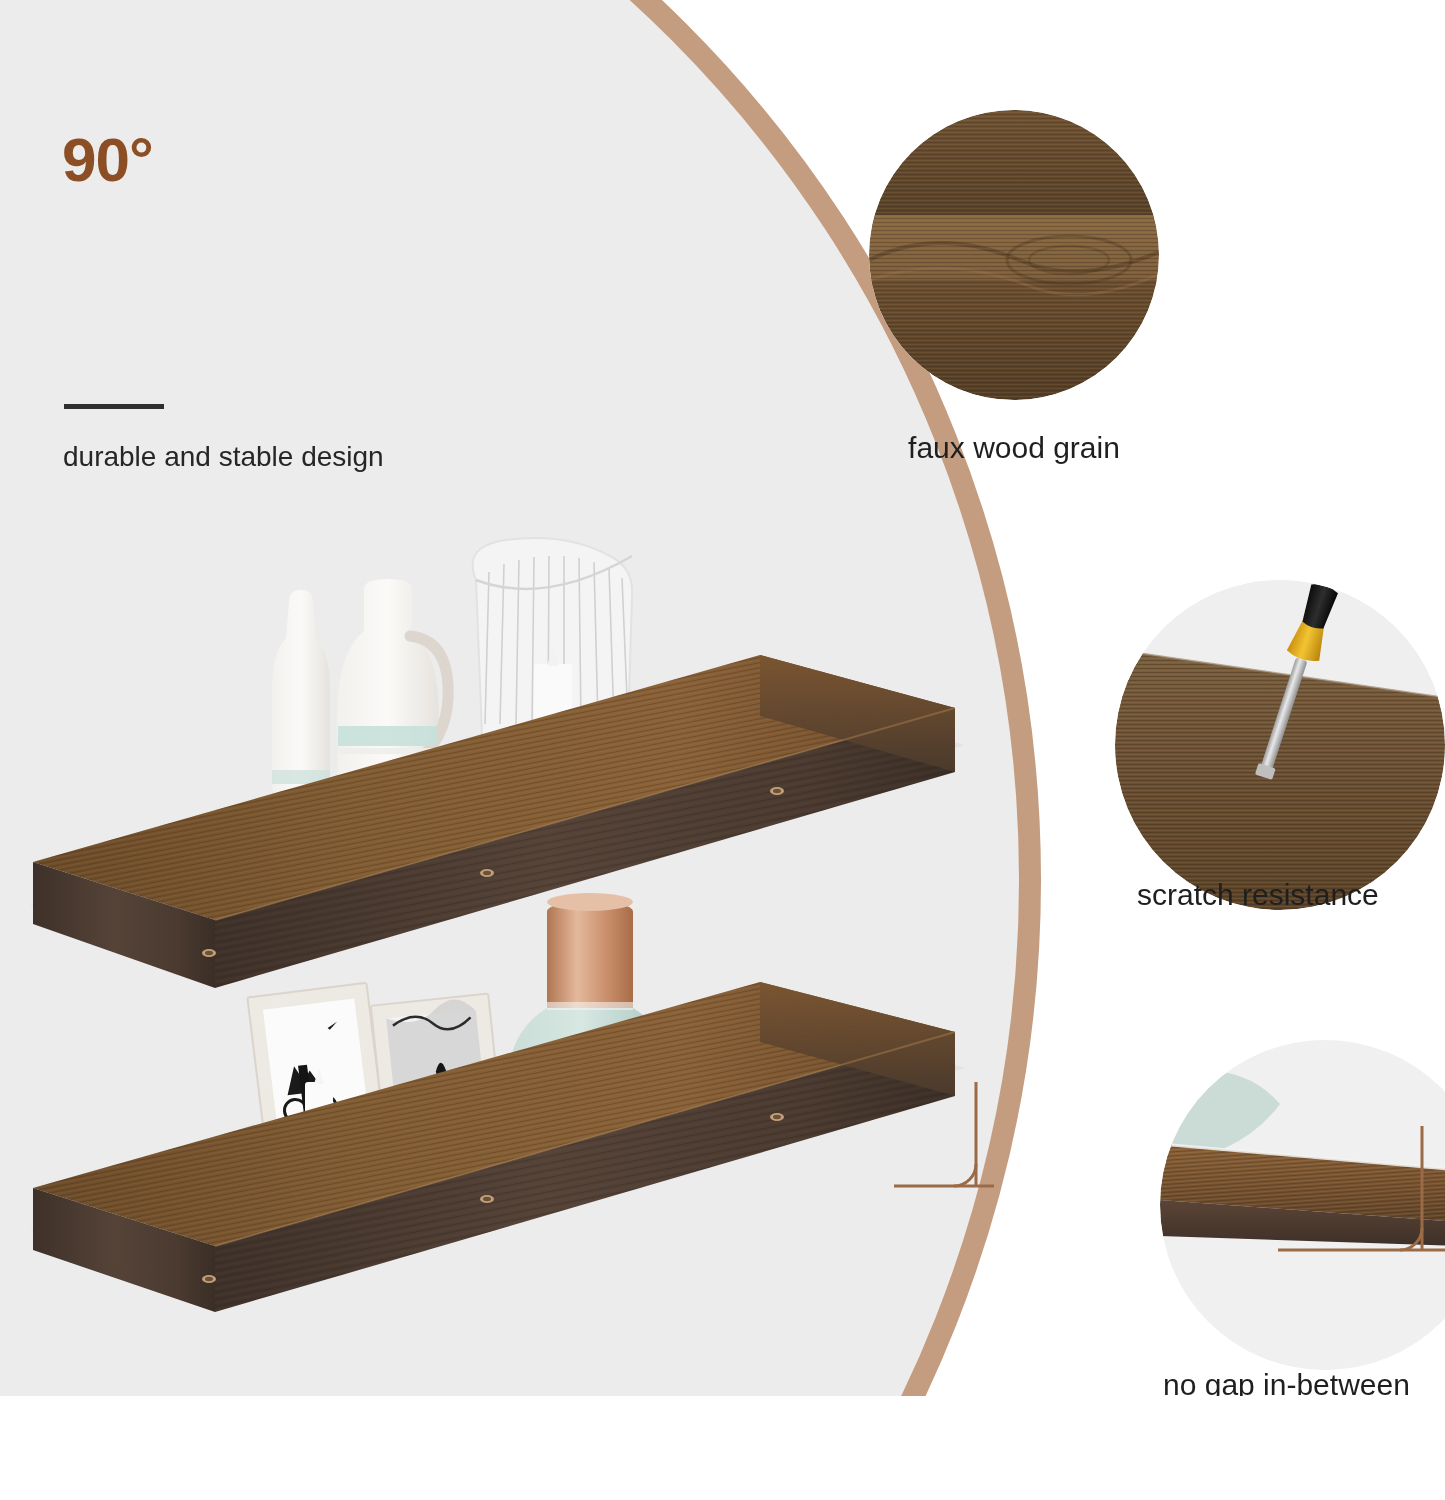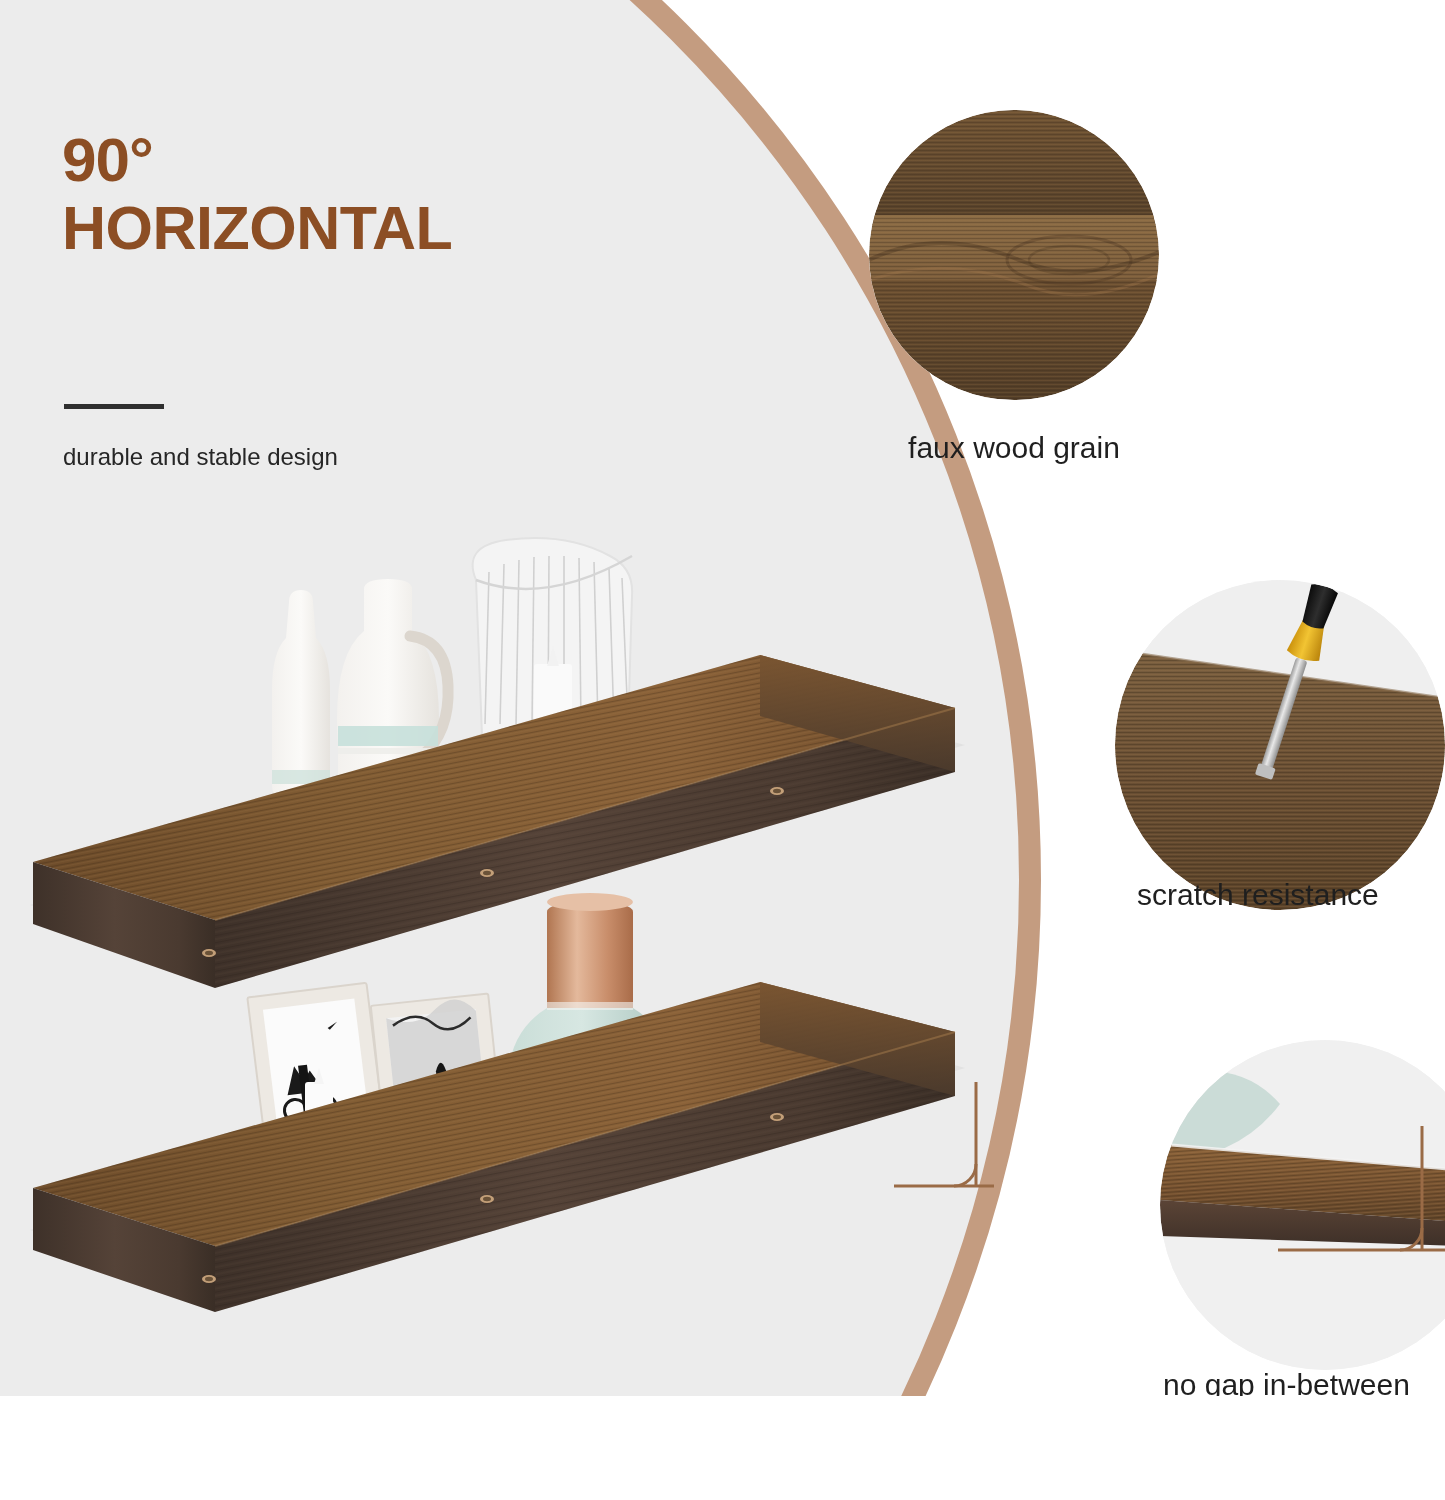--- a/index.html
+++ b/index.html
@@ -52,21 +52,21 @@
     left: 64px;
     top: 404px;
     width: 100px;
     height: 5px;
     background: #2f2f2f;
   }
   .subtitle {
     position: absolute;
     left: 63px;
     top: 437px;
-    font-size: 24px;
+    font-size: 28px;
     line-height: 40px;
     color: #262626;
     white-space: nowrap;
   }
 
   
   .photo-area {
     position: absolute;
     left: 0;
     top: 0;
@@ -135,21 +135,20 @@
 
         <circle cx="-170" cy="880" r="1200" fill="none" stroke="#C49C80" stroke-width="22"></circle>
 
         <circle cx="-170" cy="880" r="1200" fill="none" stroke="#ECECEC" stroke-width="9" stroke-dasharray="740 5000" stroke-dashoffset="-3160" opacity="0.85"></circle>
       </g>
     </svg>
   </div>
 
   <div class="headline">
     <div class="h-line deg">90°</div>
-    <div class="h-line">HORIZONTAL</div>
   </div>
   <div class="rule"></div>
   <div class="subtitle">durable and stable design</div>
 
   <div class="photo-area">
     <svg class="shelf-svg" width="1010" height="1500" viewBox="0 0 1010 1500" xmlns="http://www.w3.org/2000/svg">
       <defs>
 
         <linearGradient id="topWood" x1="0" y1="0" x2="1" y2="0">
           <stop offset="0" stop-color="#6B4A29"></stop>

